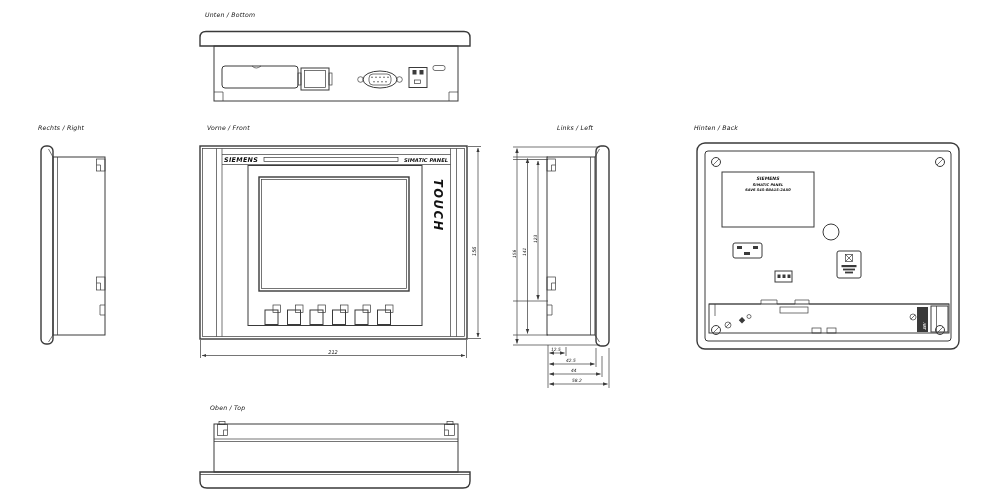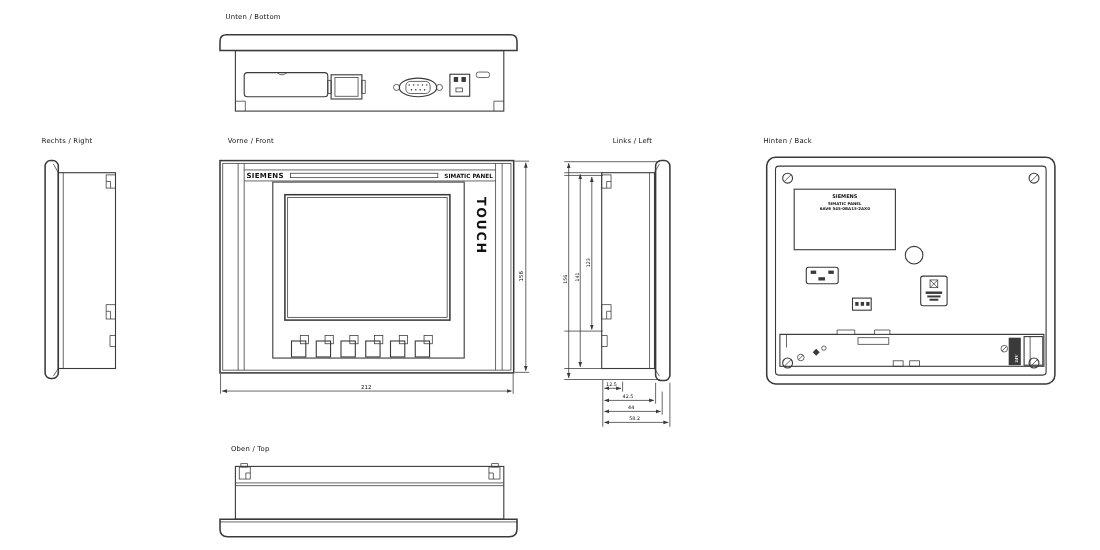--- a/index.html
+++ b/index.html
@@ -1,16 +1,16 @@
 <!DOCTYPE html>
 <html><head>
 <meta charset="utf-8">
 <style>
   html,body{margin:0;padding:0;background:#ffffff;}
-  .stage{position:relative;width:1000px;height:500px;background:#ffffff;overflow:hidden;}
+  .stage{position:relative;width:1000px;height:500px;background:#ffffff;overflow:hidden;font-style:italic;}
   svg{display:block;}
   .ln{fill:none;stroke:#3a3a3a;stroke-width:1;}
   .lnT{fill:none;stroke:#3a3a3a;stroke-width:1.4;}
   .lnt{fill:none;stroke:#3a3a3a;stroke-width:0.7;}
   .dk{fill:#3a3a3a;stroke:none;}
   .txt{fill:#111111;font-family:"DejaVu Sans","Liberation Sans",sans-serif;}
   .lbl{font-size:6.2px;letter-spacing:0.2px;}
   .dim{font-size:5px;}
   .dimS{font-size:4.4px;}
   .brand{font-size:6.4px;font-weight:bold;letter-spacing:0.3px;}

